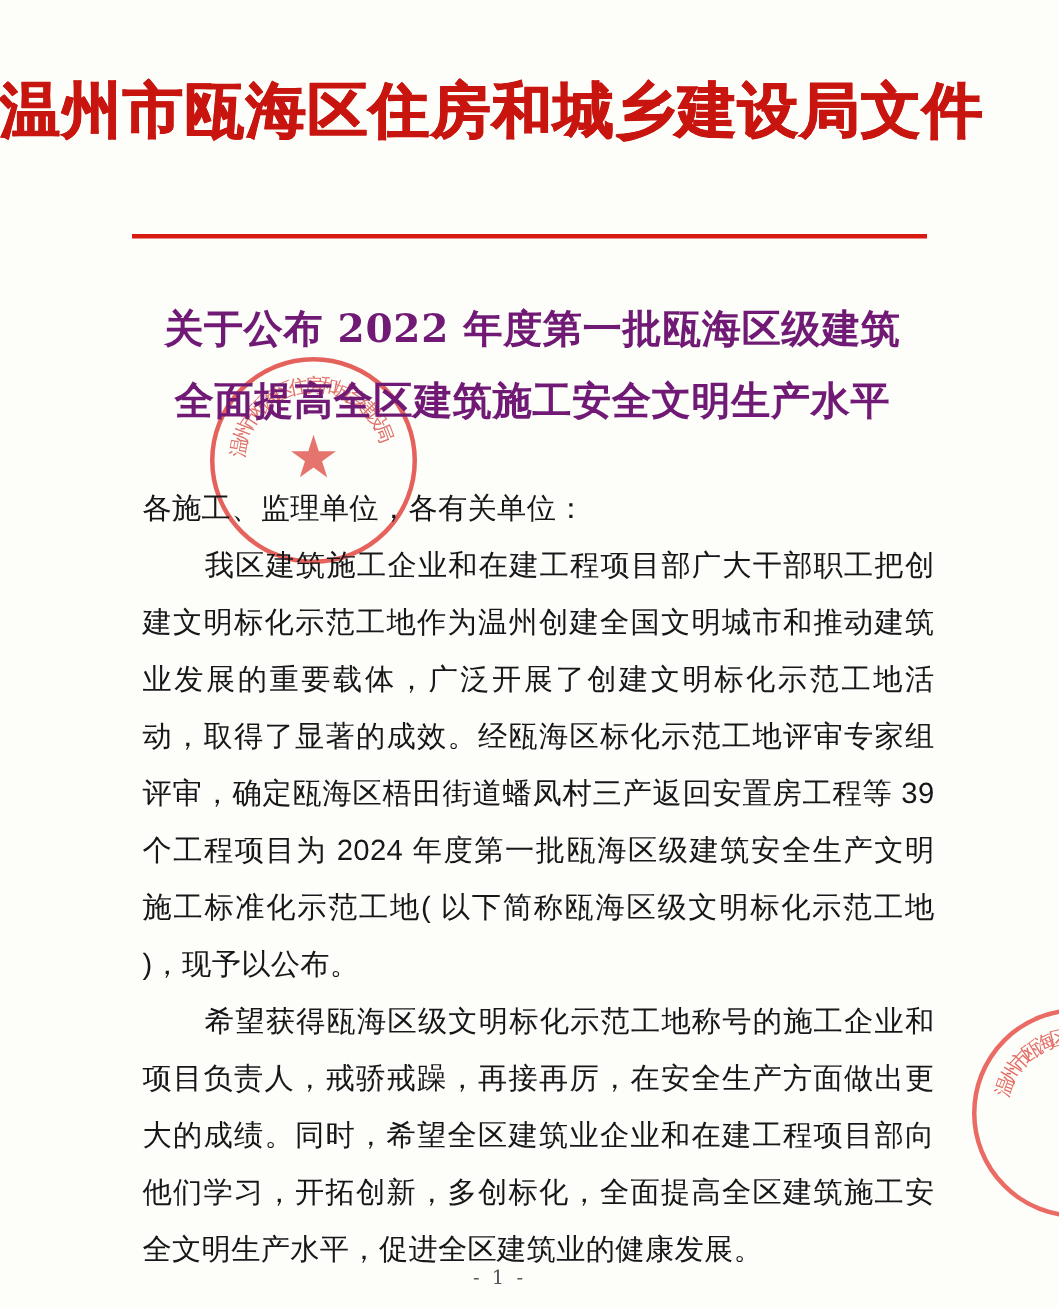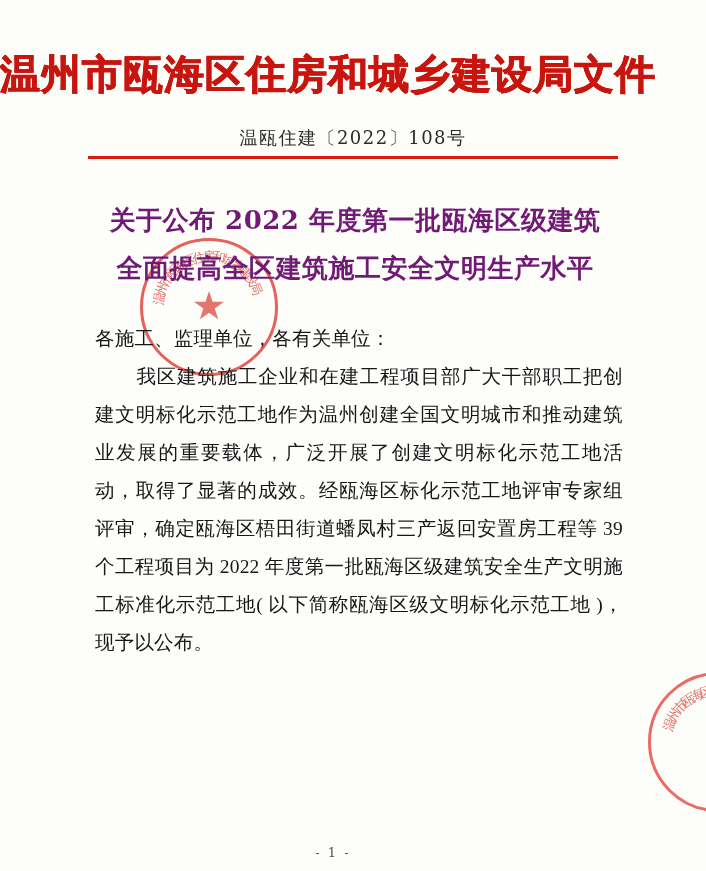--- a/index.html
+++ b/index.html
@@ -79,21 +79,21 @@
     letter-spacing: 0.5px;
   }
   .doc-title div { white-space: nowrap; }
 
   
   .body-text {
     position: absolute;
     left: 95px;
     top: 320px;
     width: 528px;
-    font-family: Liberation Serif, serif;
+    font-family: Liberation Sans, sans-serif;
     font-size: 19.5px;
     color: #17171a;
     line-height: 38px;
     letter-spacing: 0.2px;
   }
   .salutation {
     margin: 0;
     white-space: nowrap;
   }
   .para {
@@ -172,37 +172,37 @@
 </style>
 </head>
 <body>
 
 <div class="page">
 
   <div class="letterhead">
     <div class="letterhead-title">温州市瓯海区住房和城乡建设局文件</div>
   </div>
 
-  <div class="doc-number">温瓯住建〔2022〕108号</div>
 
   <div class="red-rule"></div>
 
   <div class="seal seal-top">
     <span class="star">★</span>
     <span id="seal-top-ring"><span class="ring-char" style="transform: translate(-49.24px, -8.68px) rotate(280deg) translate(-50%, -50%);">温</span><span class="ring-char" style="transform: translate(-46.54px, -18.27px) rotate(291.43deg) translate(-50%, -50%);">州</span><span class="ring-char" style="transform: translate(-42px, -27.13px) rotate(302.86deg) translate(-50%, -50%);">市</span><span class="ring-char" style="transform: translate(-35.79px, -34.91px) rotate(314.29deg) translate(-50%, -50%);">瓯</span><span class="ring-char" style="transform: translate(-28.17px, -41.31px) rotate(325.71deg) translate(-50%, -50%);">海</span><span class="ring-char" style="transform: translate(-19.42px, -46.07px) rotate(337.14deg) translate(-50%, -50%);">区</span><span class="ring-char" style="transform: translate(-9.91px, -49.01px) rotate(348.57deg) translate(-50%, -50%);">住</span><span class="ring-char" style="transform: translate(0px, -50px) rotate(360deg) translate(-50%, -50%);">房</span><span class="ring-char" style="transform: translate(9.91px, -49.01px) rotate(371.43deg) translate(-50%, -50%);">和</span><span class="ring-char" style="transform: translate(19.42px, -46.07px) rotate(382.86deg) translate(-50%, -50%);">城</span><span class="ring-char" style="transform: translate(28.17px, -41.31px) rotate(394.29deg) translate(-50%, -50%);">乡</span><span class="ring-char" style="transform: translate(35.79px, -34.91px) rotate(405.71deg) translate(-50%, -50%);">建</span><span class="ring-char" style="transform: translate(42px, -27.13px) rotate(417.14deg) translate(-50%, -50%);">设</span><span class="ring-char" style="transform: translate(46.54px, -18.27px) rotate(428.57deg) translate(-50%, -50%);">局</span></span>
   </div>
 
   <div class="doc-title">
     <div>关于公布 2022 年度第一批瓯海区级建筑</div>
     <div>全面提高全区建筑施工安全文明生产水平</div>
   </div>
 
   <div class="body-text">
     <p class="salutation">各施工、监理单位，各有关单位：</p>
-    <p class="para"><span class="indent"></span><span>我区建筑施工企业和在建工程项目部广大干部职工把创建文明标化示范工地作为温州创建全国文明城市和推动建筑业发展的重要载体，广泛开展了创建文明标化示范工地活动，取得了显著的成效。经瓯海区标化示范工地评审专家组评审，确定瓯海区梧田街道蟠凤村三产返回安置房工程等 39 个工程项目为 2022 年度第一批瓯海区级建筑安全生产文明施工标准化示范工地( 以下简称瓯海区级文明标化示范工地 )，现予以公布。</span></p>
+    <p class="para"><span class="indent"></span><span>我区建筑施工企业和在建工程项目部广大干部职工把创建文明标化示范工地作为温州创建全国文明城市和推动建筑业发展的重要载体，广泛开展了创建文明标化示范工地活动，取得了显著的成效。经瓯海区标化示范工地评审专家组评审，确定瓯海区梧田街道蟠凤村三产返回安置房工程等 39 个工程项目为 2024 年度第一批瓯海区级建筑安全生产文明施工标准化示范工地( 以下简称瓯海区级文明标化示范工地 )，现予以公布。</span></p>
+    <p class="para"><span class="indent"></span><span>希望获得瓯海区级文明标化示范工地称号的施工企业和项目负责人，戒骄戒躁，再接再厉，在安全生产方面做出更大的成绩。同时，希望全区建筑业企业和在建工程项目部向他们学习，开拓创新，多创标化，全面提高全区建筑施工安全文明生产水平，促进全区建筑业的健康发展。</span></p>
   </div>
 
   <div class="seal seal-bottom">
     <span id="seal-bottom-ring"><span class="ring-char" style="transform: translate(-47.92px, -17.44px) rotate(290deg) translate(-50%, -50%);">温</span><span class="ring-char" style="transform: translate(-43.52px, -26.59px) rotate(301.43deg) translate(-50%, -50%);">州</span><span class="ring-char" style="transform: translate(-37.39px, -34.69px) rotate(312.86deg) translate(-50%, -50%);">市</span><span class="ring-char" style="transform: translate(-29.77px, -41.41px) rotate(324.29deg) translate(-50%, -50%);">瓯</span><span class="ring-char" style="transform: translate(-20.98px, -46.49px) rotate(335.71deg) translate(-50%, -50%);">海</span><span class="ring-char" style="transform: translate(-11.35px, -49.72px) rotate(347.14deg) translate(-50%, -50%);">区</span></span>
   </div>
 
   <div class="page-number">- 1 -</div>
 
 </div>
 

